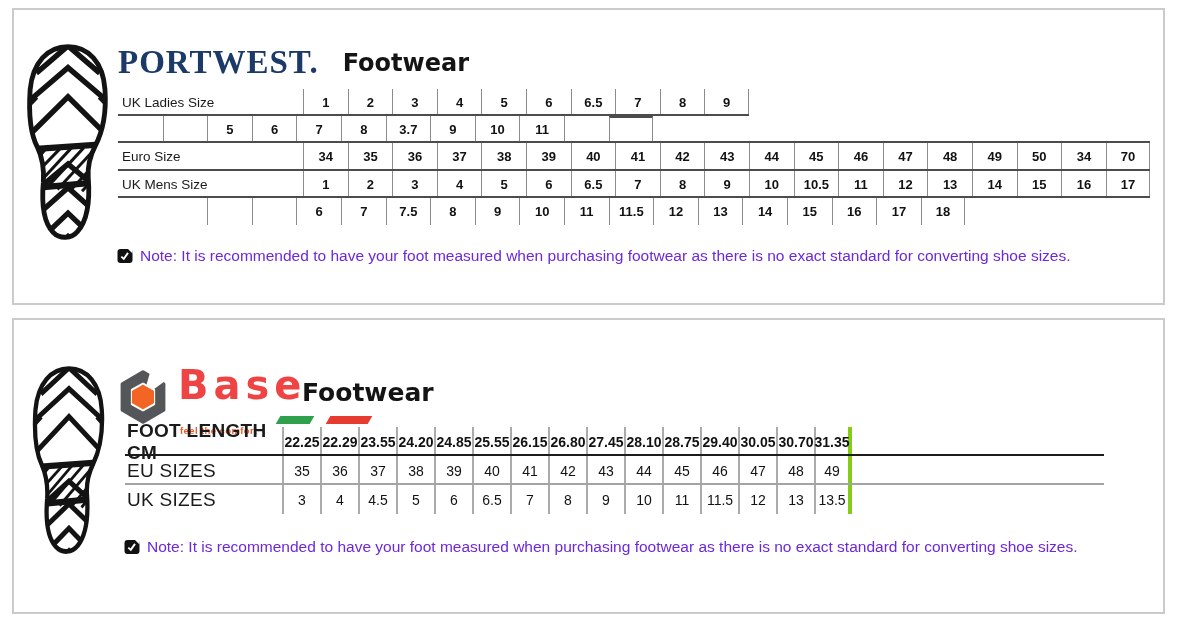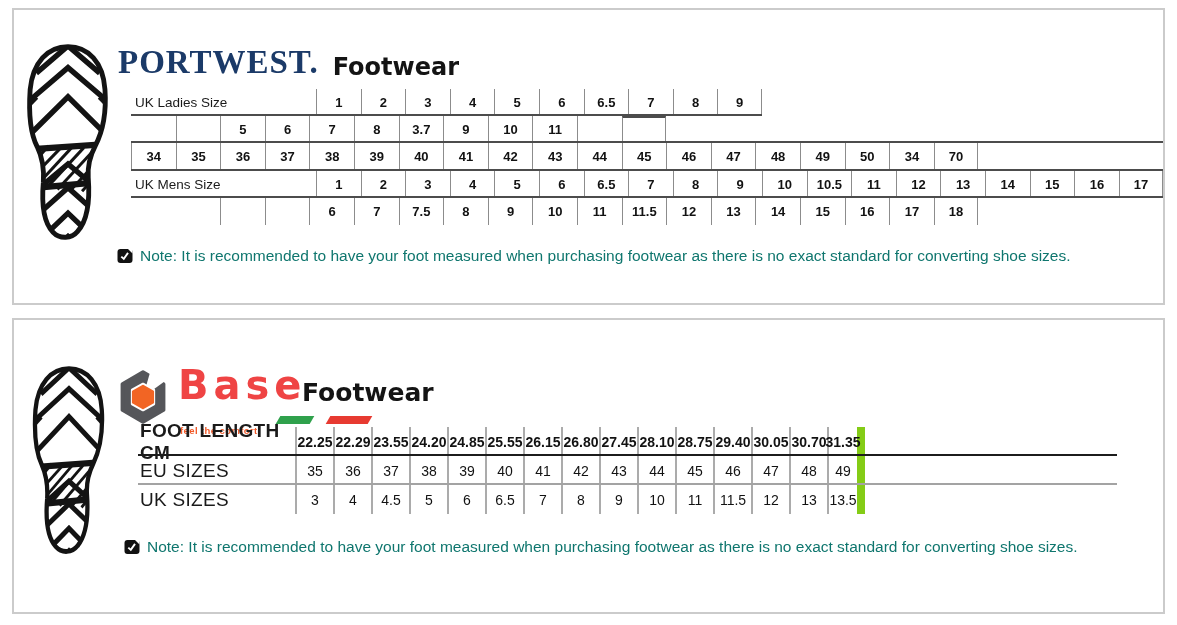--- a/index.html
+++ b/index.html
@@ -9,49 +9,49 @@
   }
   .panel{position:absolute;left:12px;width:1153px;background:#fff;border:2px solid #cbcbcb;box-sizing:border-box;}
   .panel1{top:8px;height:297px;}
   .panel2{top:318px;height:296px;}
 
   .footprint{position:absolute;}
   .fp1{left:10px;top:34px;width:88px;height:200px;}
   .fp2{left:16px;top:46px;width:78px;height:192px;}
   .footprint svg{width:100%;height:100%;display:block;}
 
-  .brandrow1{position:absolute;left:104px;top:34px;display:flex;align-items:flex-end;gap:14px;}
+  .brandrow1{position:absolute;left:104px;top:34px;display:flex;align-items:center;gap:24px;}
   .portwest-logo{font-family:"Liberation Serif",serif;font-weight:bold;font-size:33px;color:#1b3a68;letter-spacing:1px;}
   .header-title{font-family:"DejaVu Sans",sans-serif;font-size:24px;font-weight:bold;color:#141414;}
 
   
-  .sizetable{position:absolute;margin-left:13px;}
+  .sizetable{position:absolute;}
   .t1{left:104px;top:79px;}
   .t2{left:111px;top:107px;}
   .trow{display:flex;align-items:stretch;position:relative;}
   .t1 .trow{height:27.2px;}
   .t2 .trow{height:29px;}
   .tlabel{display:flex;align-items:center;box-sizing:border-box;}
   .t1 .tlabel{width:185px;font-size:13.5px;padding-left:4px;color:#1a1a1a;}
   .t2 .tlabel{width:157px;font-size:19px;padding-left:2px;letter-spacing:.3px;color:#1a1a1a;}
   .tcell{display:flex;align-items:center;justify-content:center;box-sizing:border-box;color:#121212;}
   .t1 .tcell{width:44.6px;font-size:13px;font-weight:bold;}
   .t2 .tcell{width:38px;font-size:14px;}
   .t2 .r0 .tcell,.t2 .r0 .tlabel{font-weight:bold;}
   .bl{border-left:1px solid #8c8c8c;}
   .br{border-right:1px solid #8c8c8c;}
   .bt{border-top:2px solid #4c4c4c;}
   .t2 .bl{border-left:2px solid #ababab;}
-  .t2 .br{border-right:8px solid #84cc16;}
+  .t2 .br{border-right:4px solid #84cc16;}
   .hline{position:absolute;left:0;bottom:0;height:2px;background:#4c4c4c;}
 
   .note{position:absolute;display:flex;align-items:center;gap:7px;}
   .note1{left:103px;top:237px;}
   .note2{left:110px;top:218px;}
-  .note-text{font-size:15.5px;color:#0f766e;}
+  .note-text{font-size:15.5px;color:#6d28d9;}
   .note-icon{width:16px;height:16px;flex:0 0 16px;}
   .note-icon svg{display:block;}
 
   
   .base-icon{position:absolute;left:102px;top:50px;width:54px;height:54px;}
   .base-icon svg{width:100%;height:100%;display:block;}
   .base-text{position:absolute;left:164px;top:42px;font-family:"DejaVu Sans",sans-serif;
              font-weight:bold;font-size:40px;color:#ef4444;letter-spacing:5px;}
   .base-tagline{position:absolute;left:166px;top:105px;font-size:9.5px;font-weight:bold;color:#f15a29;letter-spacing:.4px;}
   .flag{position:absolute;top:96px;height:8px;transform:skewX(-30deg);}
@@ -149,20 +149,21 @@
           <div class="tcell"></div>
           <div class="tcell"></div>
           <div class="tcell"></div>
           <div class="tcell"></div>
           <div class="tcell"></div>
           <div class="tcell"></div>
           <div class="tcell"></div>
           <div class="hline" style="width: 1032px;"></div>
         </div>
         <div class="trow r2">
+          <div class="tlabel">Euro Size</div>
           <div class="tcell bl">34</div>
           <div class="tcell bl">35</div>
           <div class="tcell bl">36</div>
           <div class="tcell bl">37</div>
           <div class="tcell bl">38</div>
           <div class="tcell bl">39</div>
           <div class="tcell bl">40</div>
           <div class="tcell bl">41</div>
           <div class="tcell bl">42</div>
           <div class="tcell bl">43</div>

